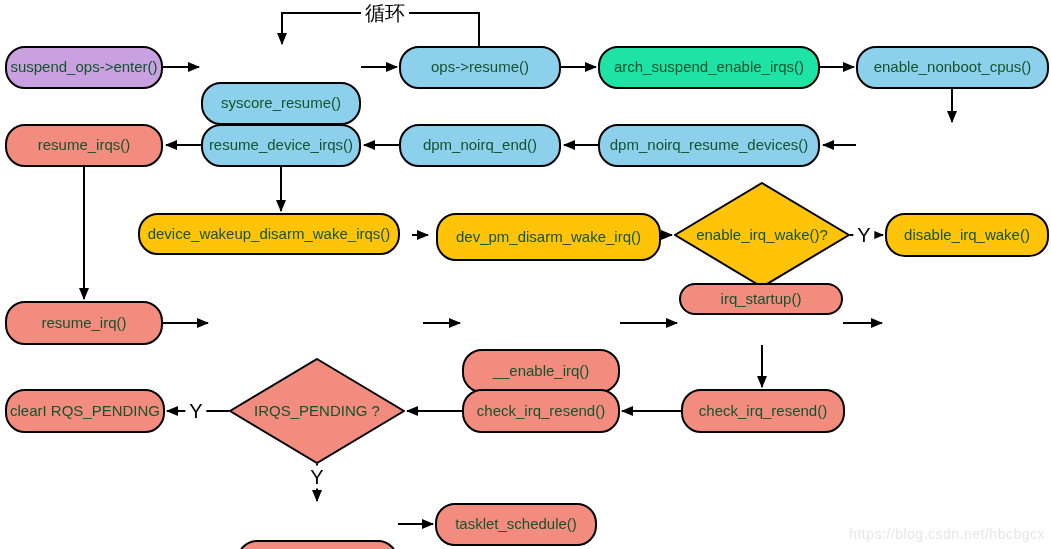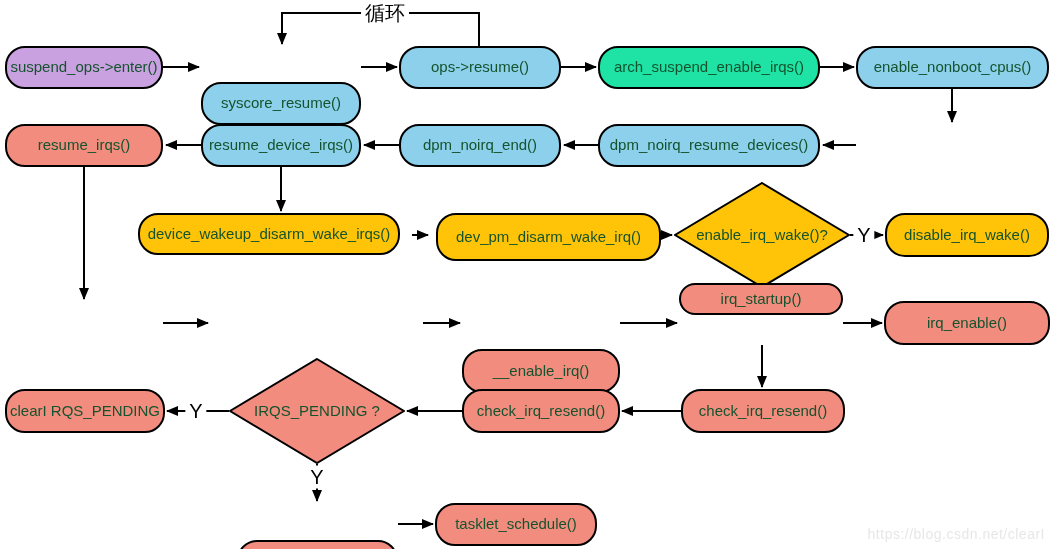--- a/index.html
+++ b/index.html
@@ -57,21 +57,21 @@
       <polyline points="423,323 460,323" fill="none" stroke="#000000" stroke-width="2" marker-end="url(#arrowhead)"></polyline>
       <polyline points="620,323 677,323" fill="none" stroke="#000000" stroke-width="2" marker-end="url(#arrowhead)"></polyline>
       <polyline points="843,323 882,323" fill="none" stroke="#000000" stroke-width="2" marker-end="url(#arrowhead)"></polyline>
       <polyline points="762,345 762,387" fill="none" stroke="#000000" stroke-width="2" marker-end="url(#arrowhead)"></polyline>
       <polyline points="681,411 622,411" fill="none" stroke="#000000" stroke-width="2" marker-end="url(#arrowhead)"></polyline>
       <polyline points="462,411 407,411" fill="none" stroke="#000000" stroke-width="2" marker-end="url(#arrowhead)"></polyline>
       <polyline points="229,411 167,411" fill="none" stroke="#000000" stroke-width="2" marker-end="url(#arrowhead)"></polyline>
       <polyline points="317,464 317,501" fill="none" stroke="#000000" stroke-width="2" marker-end="url(#arrowhead)"></polyline>
       <polyline points="398,524 433,524" fill="none" stroke="#000000" stroke-width="2" marker-end="url(#arrowhead)"></polyline>
     </svg>
-  <div class="watermark">https://blog.csdn.net/clearI</div>
+  <div class="watermark">https://blog.csdn.net/hbcbgcx</div>
 <div class="edge-label" style="left: 385px; top: 13px;">循环</div>
     <div class="edge-label" style="left: 864px; top: 235px;">Y</div>
     <div class="edge-label" style="left: 196px; top: 411px;">Y</div>
     <div class="edge-label" style="left: 317px; top: 477px;">Y</div>
     <div class="node rounded" style="left: 5px; top: 46px; width: 158px; height: 43px; background: rgb(201, 160, 224); border: 2px solid rgb(0, 0, 0);">
       <span>suspend_ops-&gt;enter()</span>
     </div>
     <div class="node rounded" style="left: 201px; top: 46px; width: 160px; height: 43px; background: rgb(141, 208, 236); border: 2px solid rgb(0, 0, 0); margin-top: 36px;">
       <span>syscore_resume()</span>
     </div>
@@ -104,28 +104,28 @@
     </div>
     <div class="node diamond" style="left: 674px; top: 182px; width: 176px; height: 106px;">
       <svg width="176" height="106">
         <polygon points="88,1 175,53 88,105 1,53" fill="#ffc408" stroke="#000000" stroke-width="2"></polygon>
       </svg>
       <span>enable_irq_wake()?</span>
     </div>
     <div class="node rounded" style="left: 885px; top: 213px; width: 164px; height: 44px; background: rgb(255, 196, 8); border: 2px solid rgb(0, 0, 0);">
       <span>disable_irq_wake()</span>
     </div>
+    <div class="node rounded" style="left: 5px; top: 301px; width: 158px; height: 44px; background: rgb(242, 140, 126); border: 2px solid rgb(0, 0, 0);">
+      <span>resume_irq()</span>
+    </div>
     <div class="node rounded" style="left: 462px; top: 301px; width: 158px; height: 44px; background: rgb(242, 140, 126); border: 2px solid rgb(0, 0, 0); margin-top: 48px;">
       <span>__enable_irq()</span>
     </div>
     <div class="node rounded" style="left: 679px; top: 283px; width: 164px; height: 32px; background: rgb(242, 140, 126); border: 2px solid rgb(0, 0, 0);">
       <span>irq_startup()</span>
-    </div>
-    <div class="node rounded" style="left: 884px; top: 301px; width: 166px; height: 44px; background: rgb(242, 140, 126); border: 2px solid rgb(0, 0, 0);">
-      <span>irq_enable()</span>
     </div>
     <div class="node rounded" style="left: 5px; top: 389px; width: 160px; height: 44px; background: rgb(242, 140, 126); border: 2px solid rgb(0, 0, 0);">
       <span>clearI RQS_PENDING</span>
     </div>
     <div class="node diamond" style="left: 229px; top: 358px; width: 176px; height: 106px;">
       <svg width="176" height="106">
         <polygon points="88,1 175,53 88,105 1,53" fill="#f28c7e" stroke="#000000" stroke-width="2"></polygon>
       </svg>
       <span>IRQS_PENDING ?</span>
     </div>

